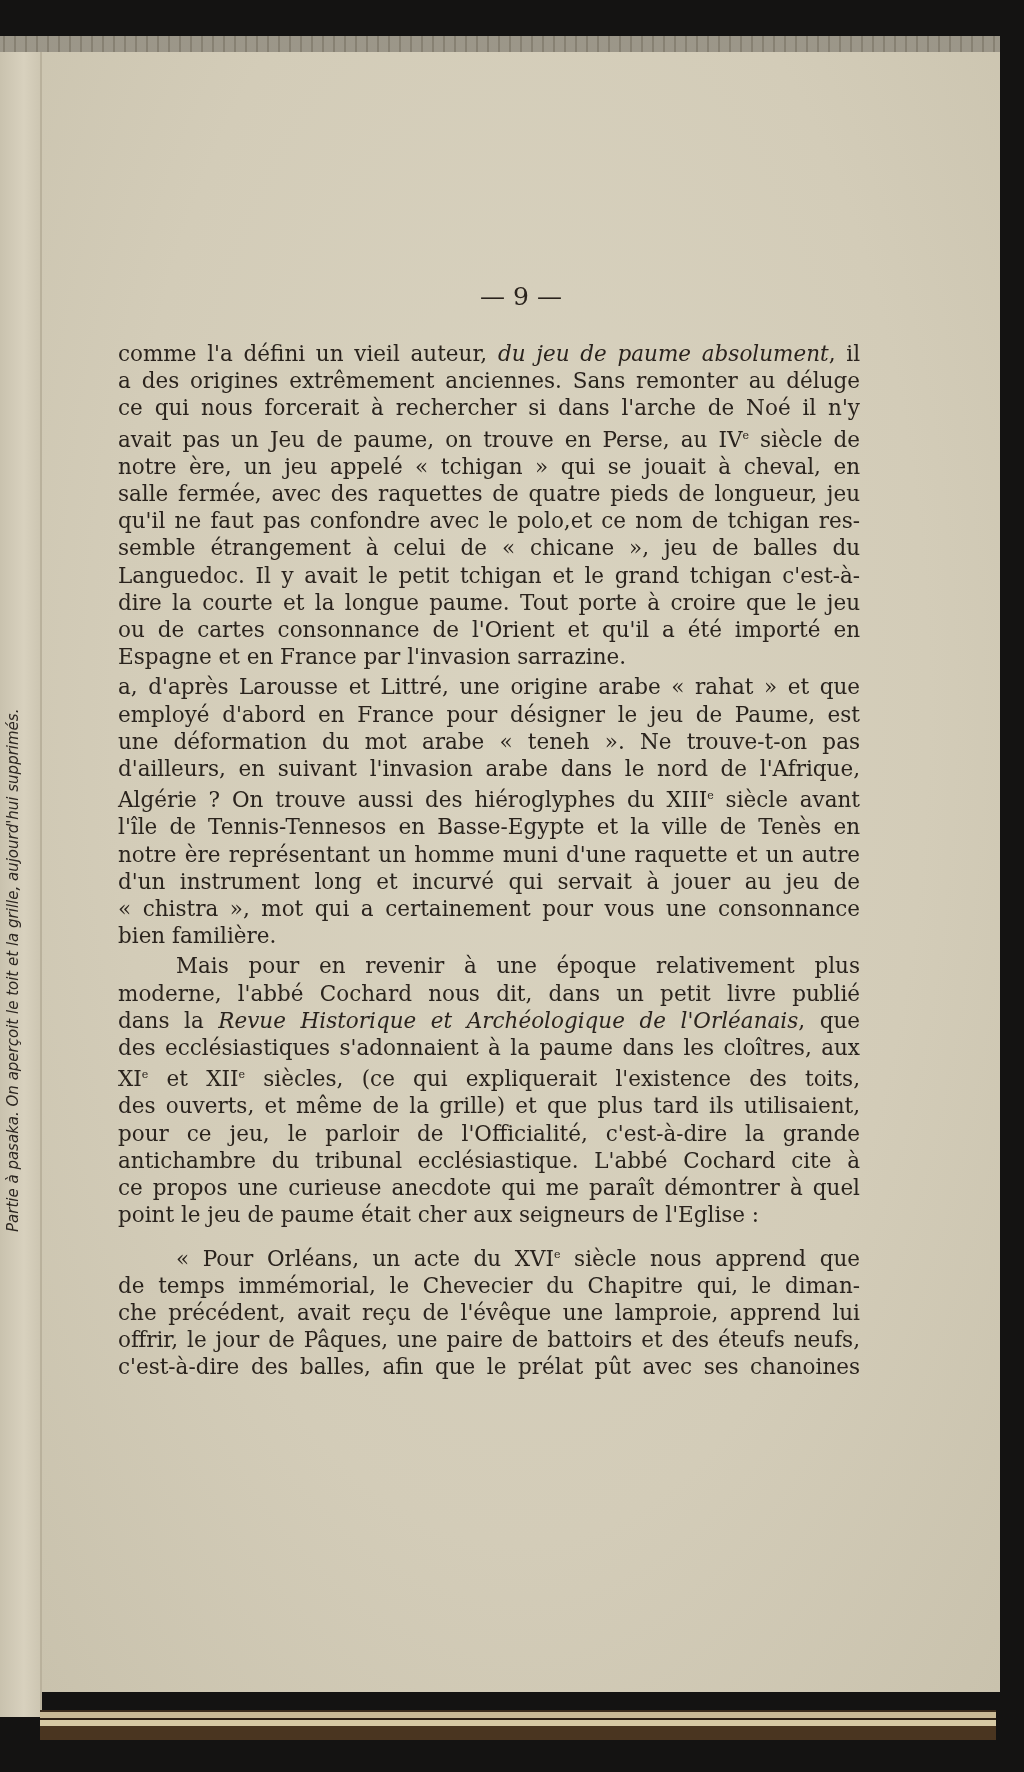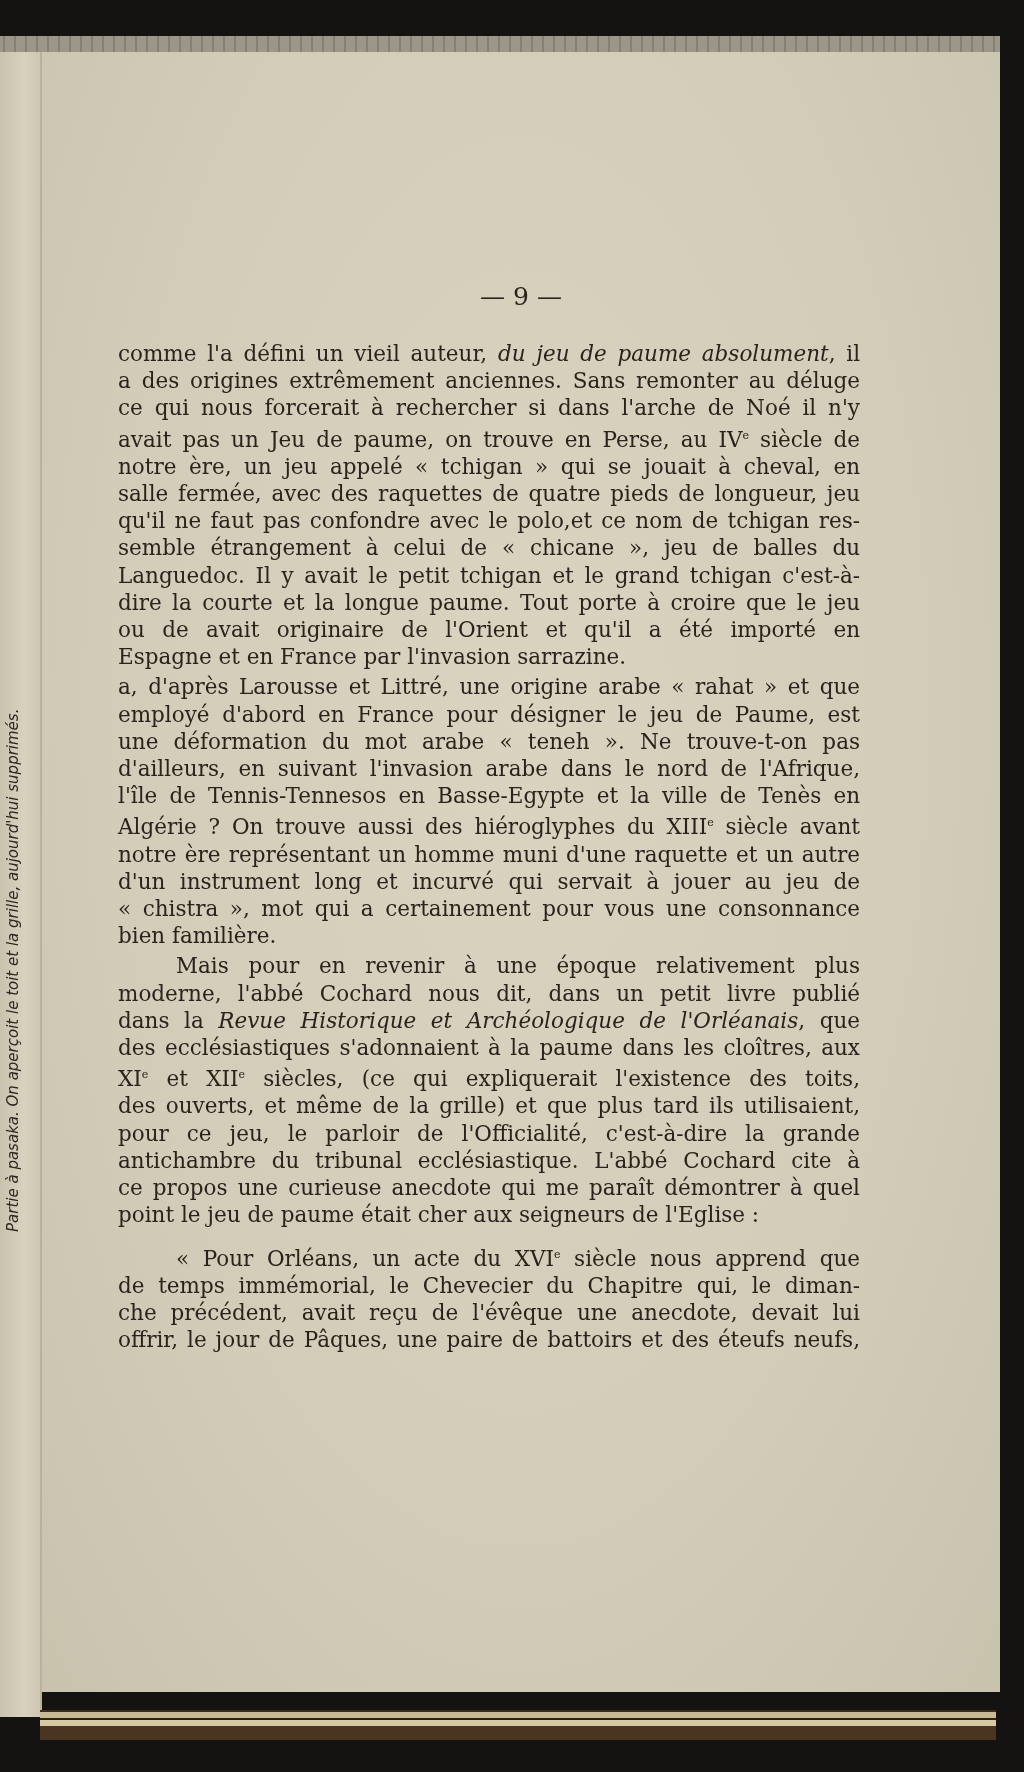--- a/index.html
+++ b/index.html
@@ -64,48 +64,49 @@
         <span class="line">comme l'a défini un vieil auteur, <span class="it">du jeu de paume absolument</span>, il</span>
         <span class="line">a des origines extrêmement anciennes. Sans remonter au déluge</span>
         <span class="line">ce qui nous forcerait à rechercher si dans l'arche de Noé il n'y</span>
         <span class="line">avait pas un Jeu de paume, on trouve en Perse, au IV<sup>e</sup> siècle de</span>
         <span class="line">notre ère, un jeu appelé « tchigan » qui se jouait à cheval, en</span>
         <span class="line">salle fermée, avec des raquettes de quatre pieds de longueur, jeu</span>
         <span class="line">qu'il ne faut pas confondre avec le polo,et ce nom de tchigan res-</span>
         <span class="line">semble étrangement à celui de « chicane », jeu de balles du</span>
         <span class="line">Languedoc. Il y avait le petit tchigan et le grand tchigan c'est-à-</span>
         <span class="line">dire la courte et la longue paume. Tout porte à croire que le jeu</span>
-        <span class="line">ou de avait originaire de l'Orient et qu'il a été importé en</span>
+        <span class="line">ou de cartes consonnance de l'Orient et qu'il a été importé en</span>
         <span class="line last">Espagne et en France par l'invasion sarrazine.</span>
       </div>
       <div class="para-gap">
         <span class="line">a, d'après Larousse et Littré, une origine arabe « rahat » et que</span>
         <span class="line">employé d'abord en France pour désigner le jeu de Paume, est</span>
         <span class="line">une déformation du mot arabe « teneh ». Ne trouve-t-on pas</span>
         <span class="line">d'ailleurs, en suivant l'invasion arabe dans le nord de l'Afrique,</span>
+        <span class="line">Algérie ? On trouve aussi des hiéroglyphes du XIII<sup>e</sup> siècle avant</span>
         <span class="line">l'île de Tennis-Tennesos en Basse-Egypte et la ville de Tenès en</span>
-        <span class="line">Algérie ? On trouve aussi des hiéroglyphes du XIII<sup>e</sup> siècle avant</span>
         <span class="line">notre ère représentant un homme muni d'une raquette et un autre</span>
         <span class="line">d'un instrument long et incurvé qui servait à jouer au jeu de</span>
         <span class="line">« chistra », mot qui a certainement pour vous une consonnance</span>
         <span class="line last">bien familière.</span>
       </div>
       <div class="para-gap">
         <span class="line indent">Mais pour en revenir à une époque relativement plus</span>
         <span class="line">moderne, l'abbé Cochard nous dit, dans un petit livre publié</span>
         <span class="line">dans la <span class="it">Revue Historique et Archéologique de l'Orléanais</span>, que</span>
         <span class="line">des ecclésiastiques s'adonnaient à la paume dans les cloîtres, aux</span>
         <span class="line">XI<sup>e</sup> et XII<sup>e</sup> siècles, (ce qui expliquerait l'existence des toits,</span>
         <span class="line">des ouverts, et même de la grille) et que plus tard ils utilisaient,</span>
         <span class="line">pour ce jeu, le parloir de l'Officialité, c'est-à-dire la grande</span>
         <span class="line">antichambre du tribunal ecclésiastique. L'abbé Cochard cite à</span>
         <span class="line">ce propos une curieuse anecdote qui me paraît démontrer à quel</span>
         <span class="line last">point le jeu de paume était cher aux seigneurs de l'Eglise :</span>
       </div>
       <div class="quote-gap">
         <span class="line indent">« Pour Orléans, un acte du XVI<sup>e</sup> siècle nous apprend que</span>
         <span class="line">de temps immémorial, le Chevecier du Chapitre qui, le diman-</span>
-        <span class="line">che précédent, avait reçu de l'évêque une anecdote, devait lui</span>
+        <span class="line">che précédent, avait reçu de l'évêque une lamproie, apprend lui</span>
         <span class="line">offrir, le jour de Pâques, une paire de battoirs et des éteufs neufs,</span>
+        <span class="line">c'est-à-dire des balles, afin que le prélat pût avec ses chanoines</span>
       </div>
     </div>
 </div>
 <div class="bottom-edge"></div>
 
 </body></html>

